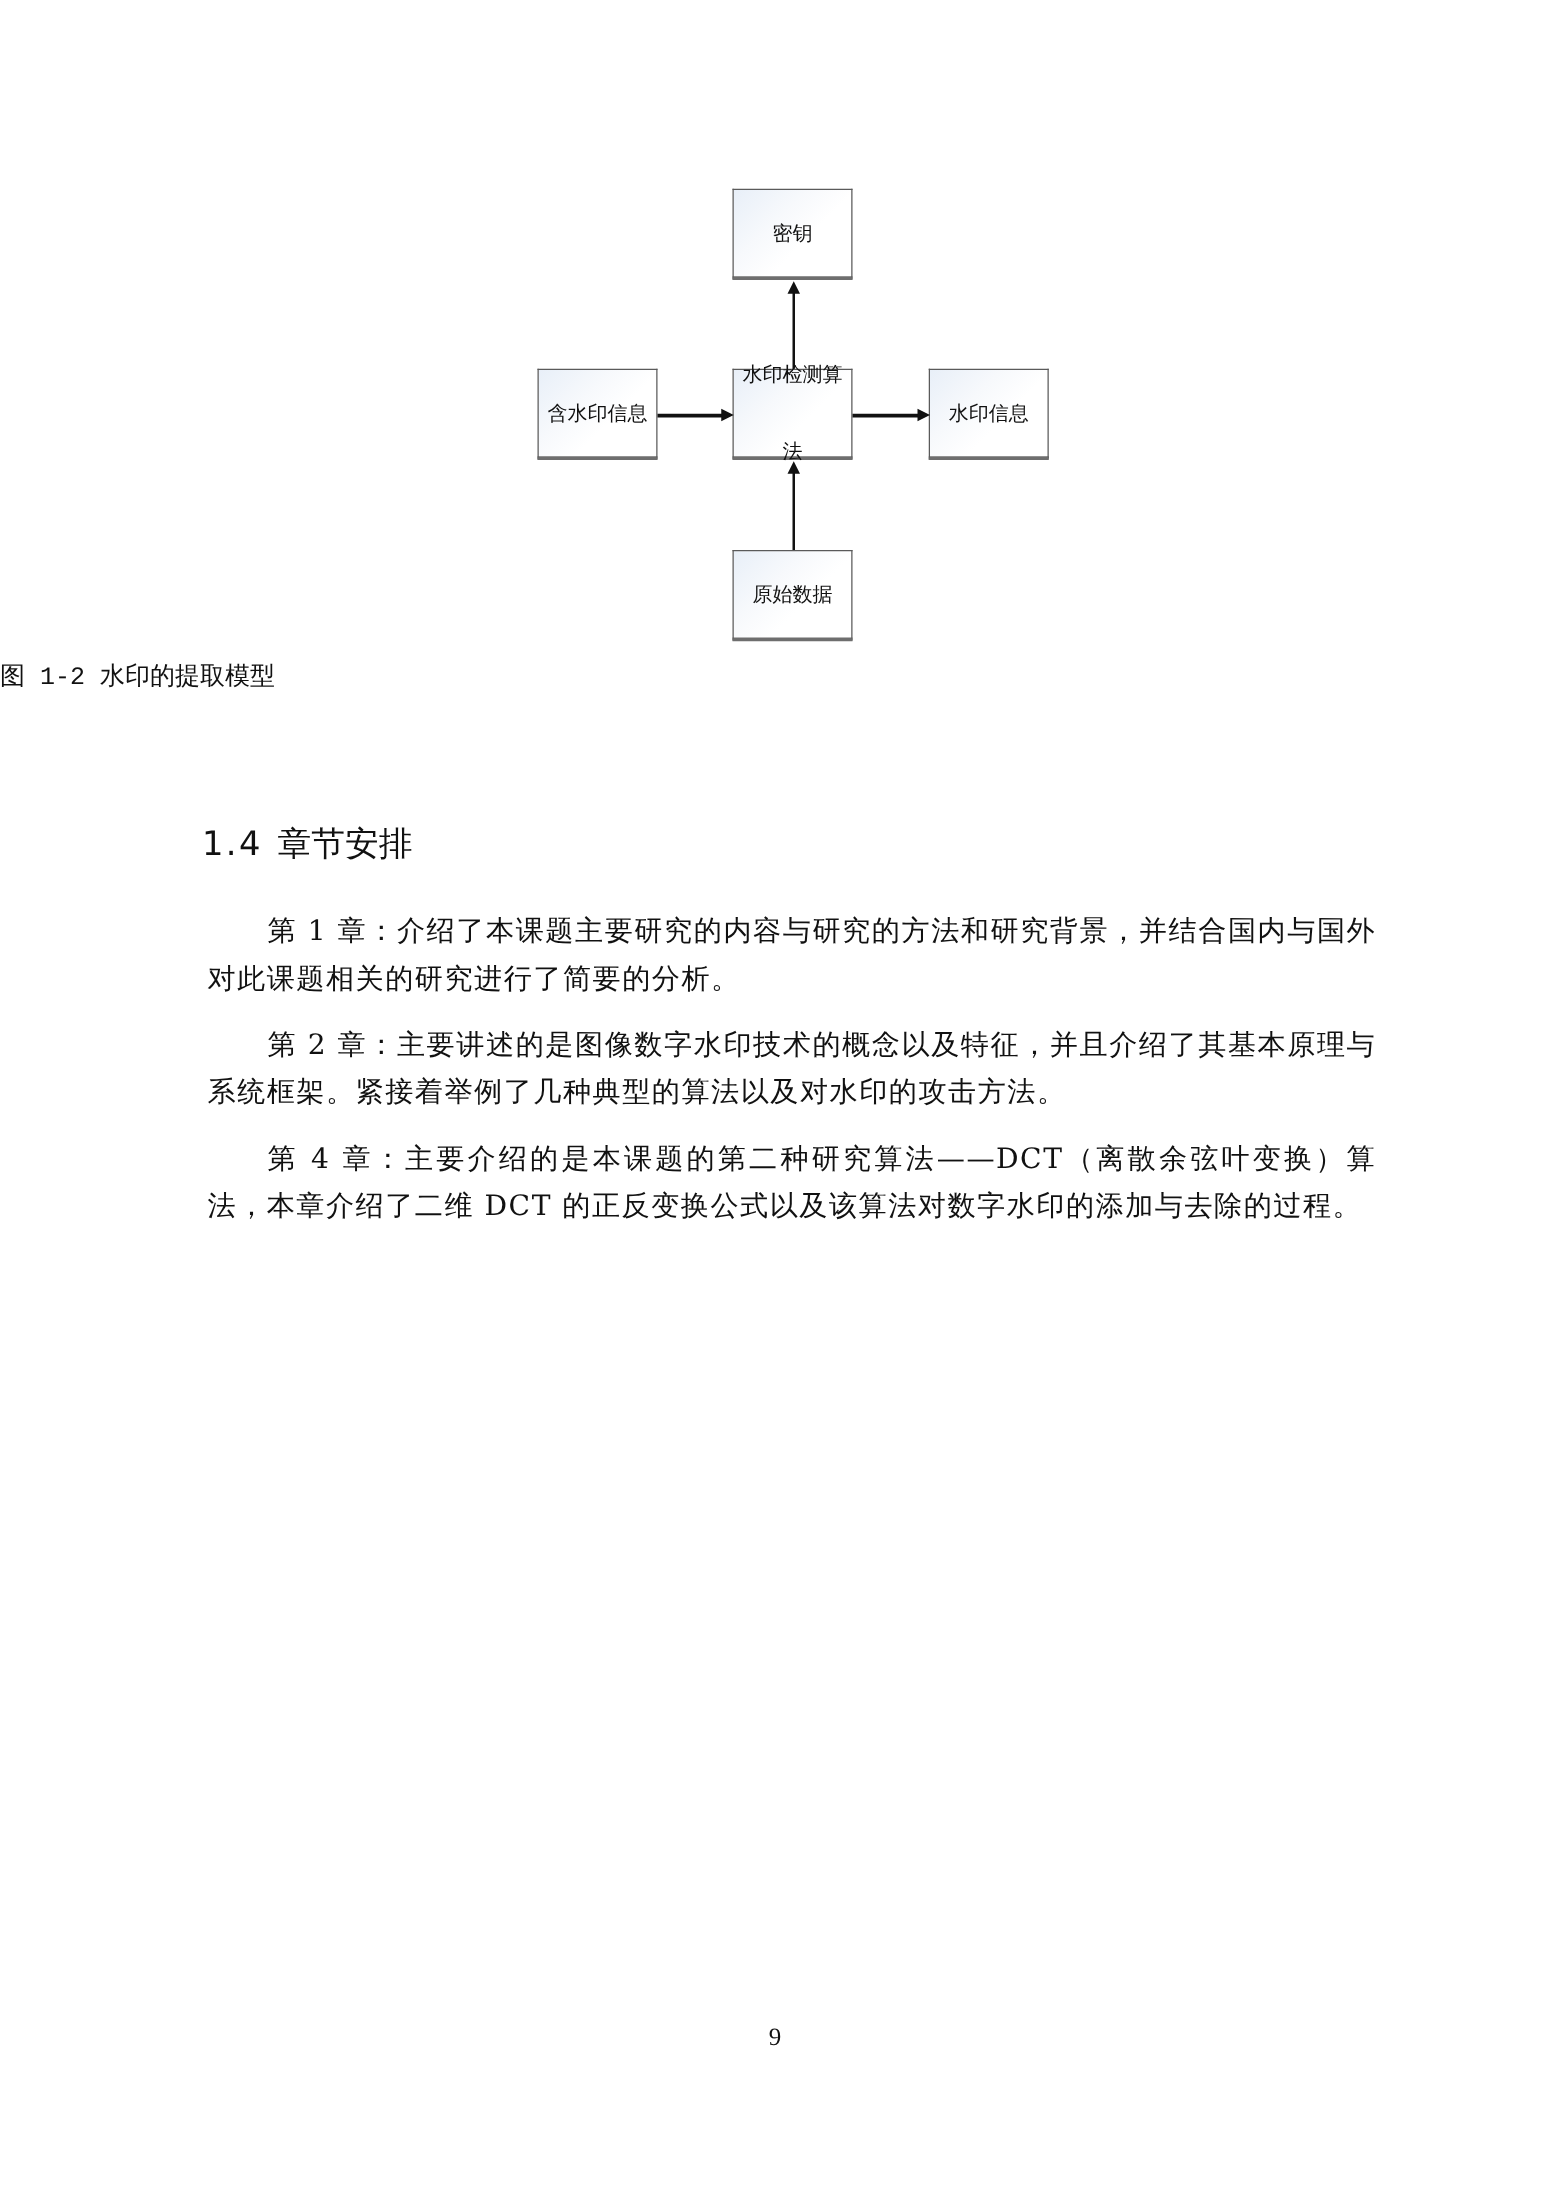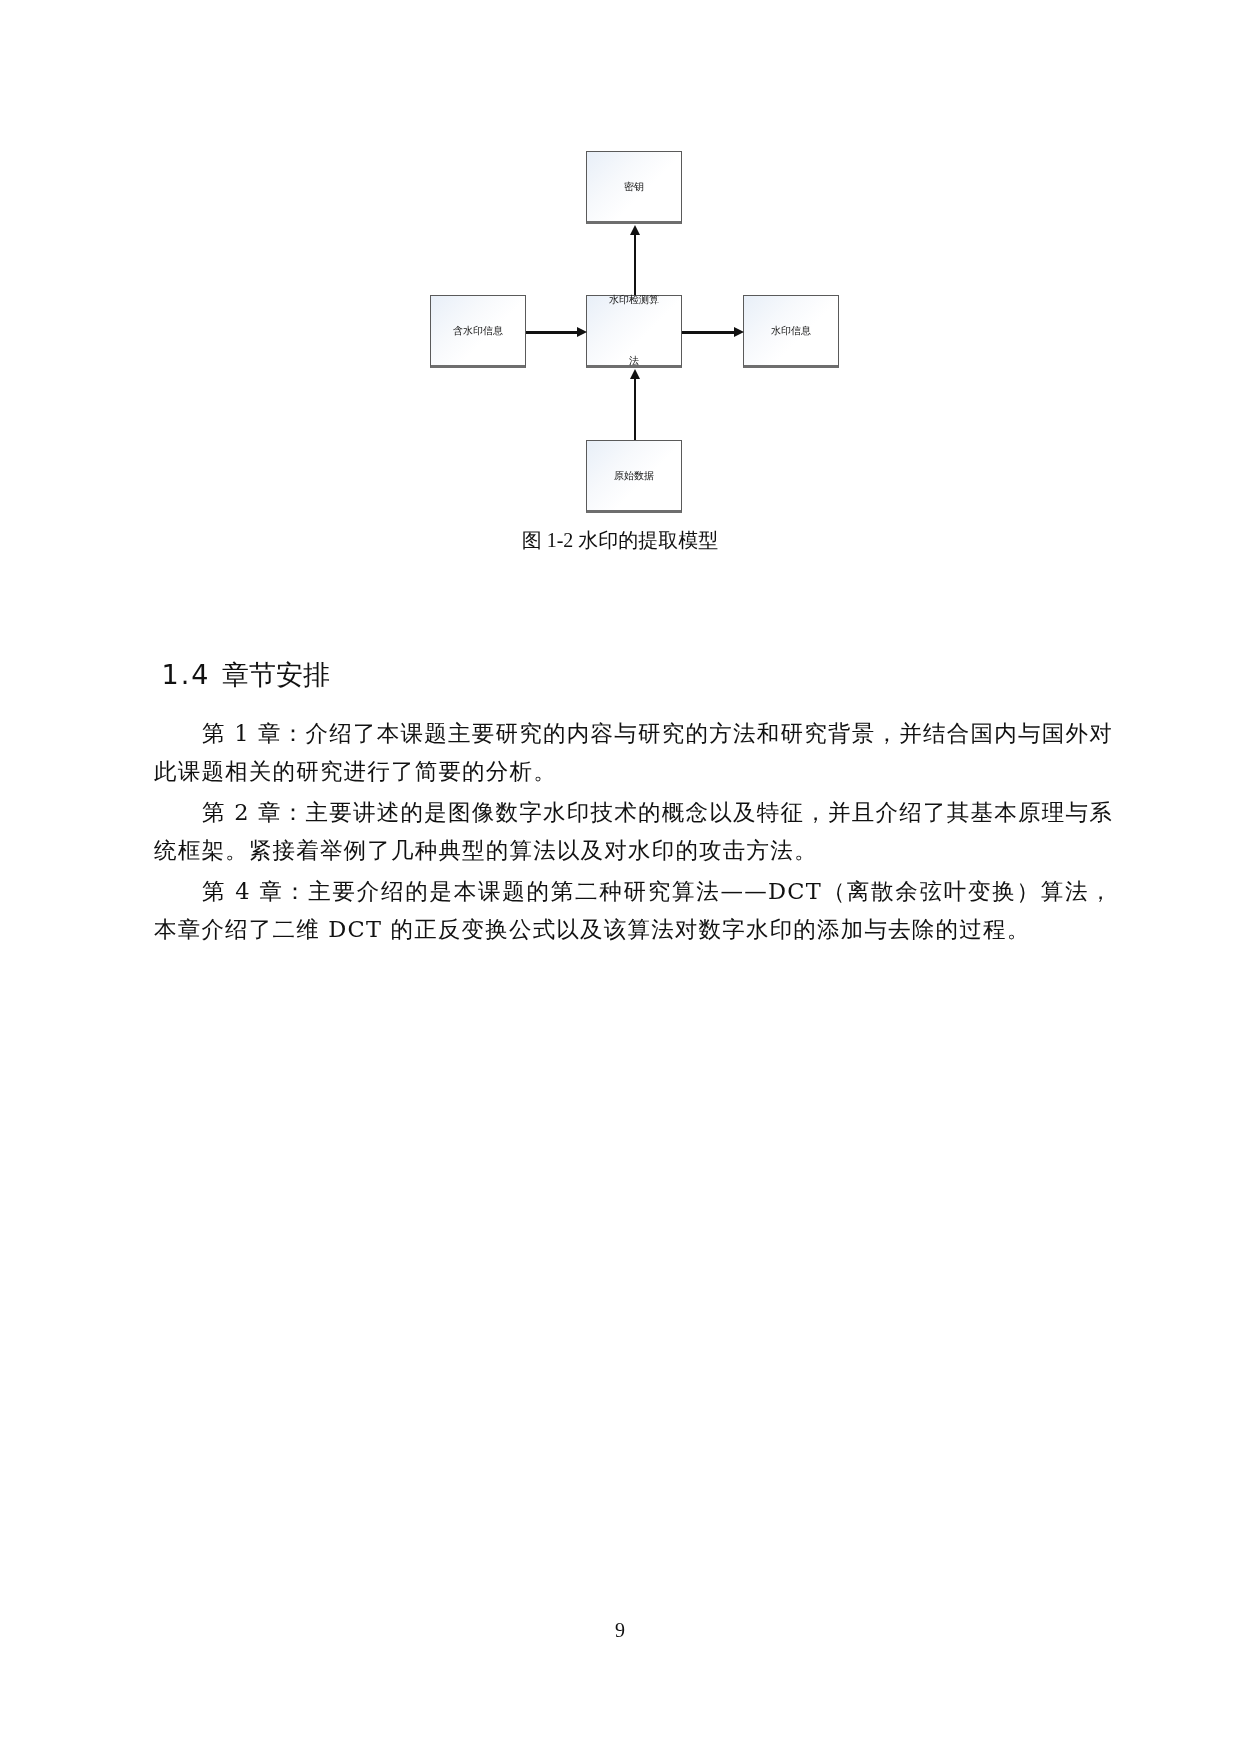--- a/index.html
+++ b/index.html
@@ -5,41 +5,41 @@
   html, body { margin: 0; padding: 0; background: #ffffff; }
   body { width: 1240px; height: 1754px; position: relative; overflow: hidden;
          font-family: "DejaVu Serif", "Liberation Serif", serif; color: #111; }
 
   
   .figure { position: absolute; left: 0; top: 0; width: 1240px; height: 570px; }
   .box { position: absolute; width: 96px; height: 73px; box-sizing: border-box;
          border: 1.5px solid #5a5a5a; border-bottom: 3px solid #6e6e6e;
          background: linear-gradient(135deg, #e8eff8 0%, #f7f9fc 35%, #ffffff 60%);
          display: flex; align-items: center; justify-content: center; text-align: center;
-         font-family: "DejaVu Sans", "Liberation Sans", sans-serif; font-size: 10px;
+         font-family: "DejaVu Sans", "Liberation Sans", sans-serif; font-size: 16px;
          line-height: 20px; color: #111; padding: 16px 4px; }
   .box span { display: block; }
   .line { position: absolute; background: #111; }
   .arrow-up { position: absolute; width: 0; height: 0;
               border-left: 5px solid transparent; border-right: 5px solid transparent;
               border-bottom: 10px solid #111; }
   .arrow-right { position: absolute; width: 0; height: 0;
                  border-top: 5px solid transparent; border-bottom: 5px solid transparent;
                  border-left: 10px solid #111; }
-  .caption { position: absolute; left: 0; width: 1240px; top: 527px; text-align: center;
-             font-family: Liberation Serif, serif; font-size: 20px; color: #111; }
+  .caption { position: absolute; left: 0; width: 1240px; top: 527px; 
+             font-family: Liberation Mono, monospace; font-size: 20px; color: #111; }
 
   
   .section-heading { position: absolute; left: 150px; top: 657px; font-size: 27px;
                      font-family: "DejaVu Sans", "Liberation Sans", sans-serif; color: #111;
                      white-space: nowrap; text-align: center; }
   .section-heading .num { display: inline-block; width: 72px; letter-spacing: 2px; }
 
   .body-text { position: absolute; left: 150px; top: 711px; width: 967px; }
-  .para { margin: 4px; font-size: 22.5px; line-height: 37.5px; text-align: justify;
+  .para { margin: 16px; font-size: 22.5px; line-height: 37.5px; text-align: justify;
           text-indent: 48px; letter-spacing: 1.2px; color: #111; }
 
   .page-number { position: absolute; left: 0; width: 1240px; top: 1619px; text-align: center;
                  font-size: 20px; font-family: "Liberation Serif", "DejaVu Serif", serif; color: #111; }
 </style>
 </head>
 <body>
 
 <div class="figure">
 

